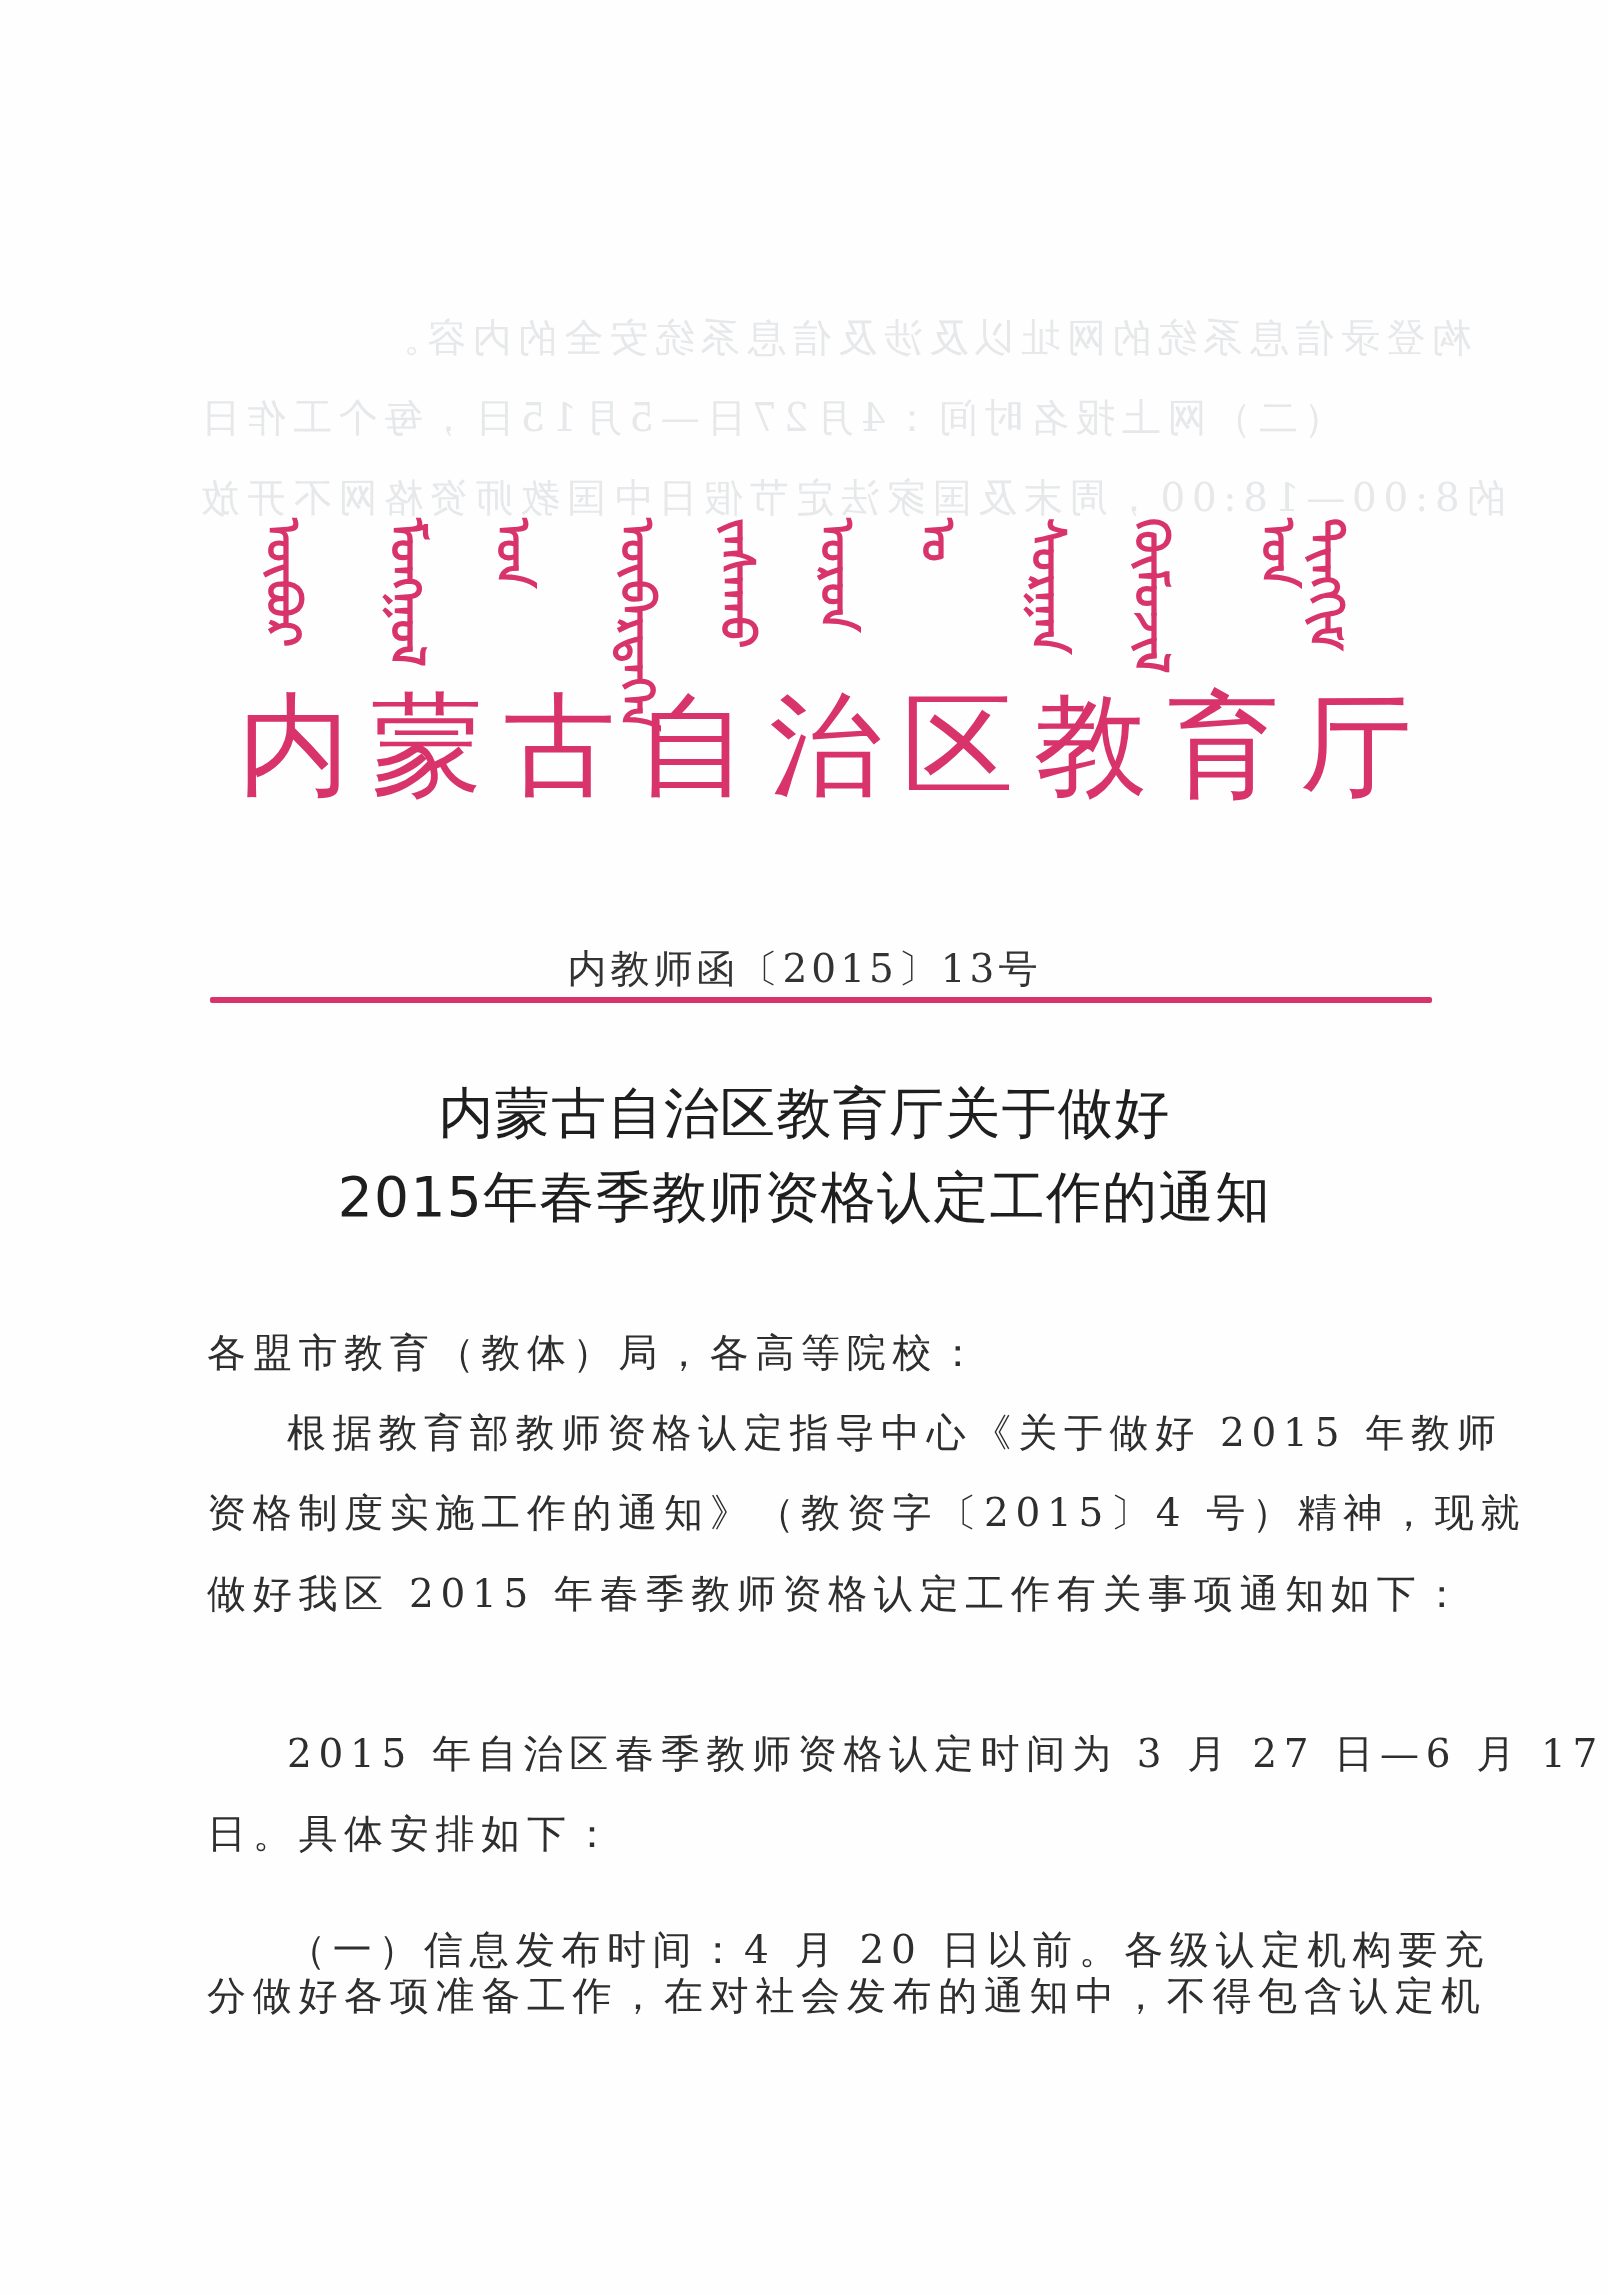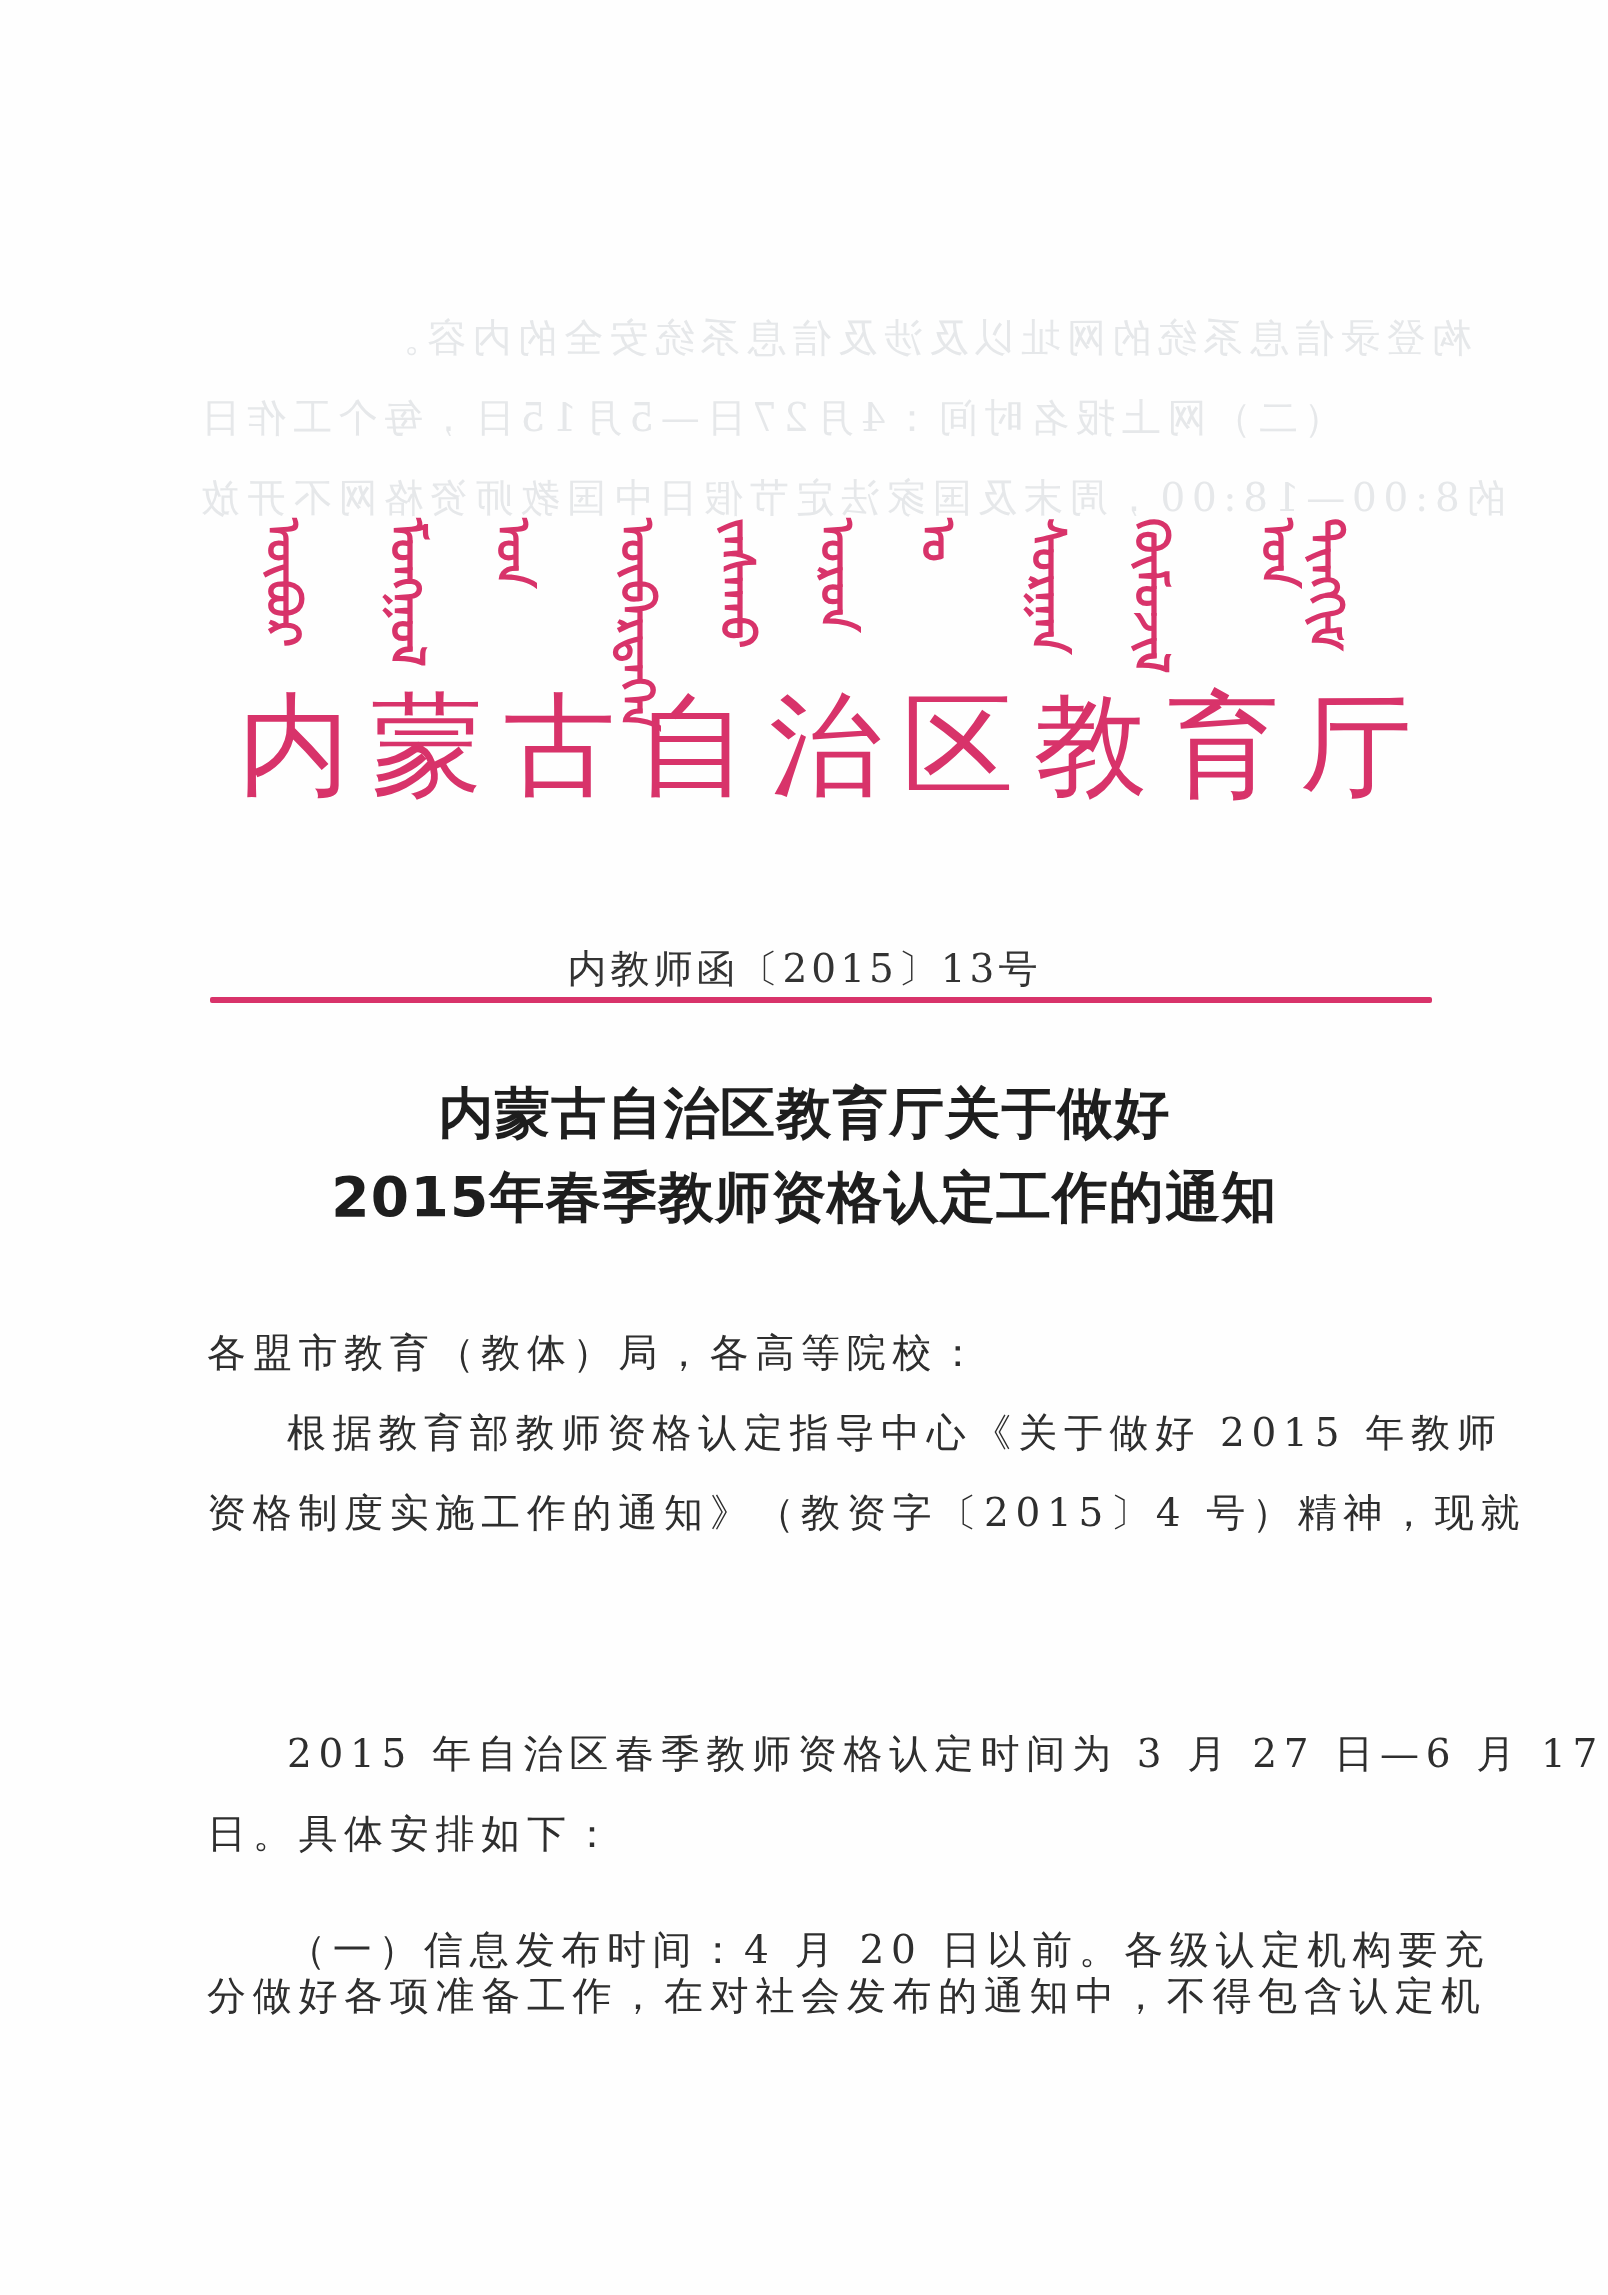--- a/index.html
+++ b/index.html
@@ -9,21 +9,21 @@
   .mongol { position:absolute; top:518px; left:240px; width:1175px; height:194px; }
   .mcol { position:absolute; top:0; writing-mode:vertical-lr; font-family:"DejaVu Sans",sans-serif;
           color:#d8336a; font-weight:bold; font-size:47px; line-height:1; letter-spacing:-4px; }
   .redhead { position:absolute; top:685px; left:234px; width:1182px; display:flex;
              justify-content:space-between; color:#d8336a; font-family:"DejaVu Sans",sans-serif;
              font-size:112px; line-height:120px; }
   .redhead span { display:inline-block; width:120px; text-align:center; }
   .docno { position:absolute; top:942px; left:0; width:1609px; text-align:center;
            font-size:39px; letter-spacing:4px; color:#333; }
   .rule { position:absolute; top:997px; left:210px; width:1222px; height:6px; background:#d8336a; border-radius:2px; }
-  .title { position:absolute; left:0; width:1609px; text-align:center; font-weight:bold;
+  .title { position:absolute; left:0; width:1609px; text-align:center; font-weight:normal;
            font-family:"DejaVu Sans",sans-serif; color:#1e1e1e; font-size:55px; letter-spacing:1.3px; }
   .t1 { top:1077px; } .t2 { top:1161px; }
   .line { position:absolute; left:207px; width:1222px; font-size:39px; line-height:47px; letter-spacing:6.7px;
           color:#2e2e2e; white-space:nowrap; }
   .indent { left:287px; width:1142px; }
   .heading { font-family:"DejaVu Sans",sans-serif; font-weight:bold; letter-spacing:2.7px; }
   .bleed { position:absolute; color:#e6e8ea; font-size:39px; letter-spacing:6.7px; transform:scaleX(-1); white-space:nowrap; }
 </style>
 </head>
 <body>
@@ -62,20 +62,21 @@
   <div class="docno">内教师函〔2015〕13号</div>
   <div class="rule"></div>
 
   <div class="title t1">内蒙古自治区教育厅关于做好</div>
   <div class="title t2">2015年春季教师资格认定工作的通知</div>
 
   <div class="line" style="top:1329px;">各盟市教育（教体）局，各高等院校：</div>
 
   <div class="line indent" style="top:1409px;">根据教育部教师资格认定指导中心《关于做好 2015 年教师</div>
   <div class="line" style="top:1489px;">资格制度实施工作的通知》（教资字〔2015〕4 号）精神，现就</div>
+  <div class="line" style="top:1570px;">做好我区 2015 年春季教师资格认定工作有关事项通知如下：</div>
 
 
   <div class="line indent" style="top:1730px;">2015 年自治区春季教师资格认定时间为 3 月 27 日—6 月 17</div>
   <div class="line" style="top:1810px;">日。具体安排如下：</div>
 
   <div class="line indent" style="top:1890px;margin-top:36px;">（一）信息发布时间：4 月 20 日以前。各级认定机构要充</div>
   <div class="line" style="top:1972px;">分做好各项准备工作，在对社会发布的通知中，不得包含认定机</div>
 </div>
 
 

